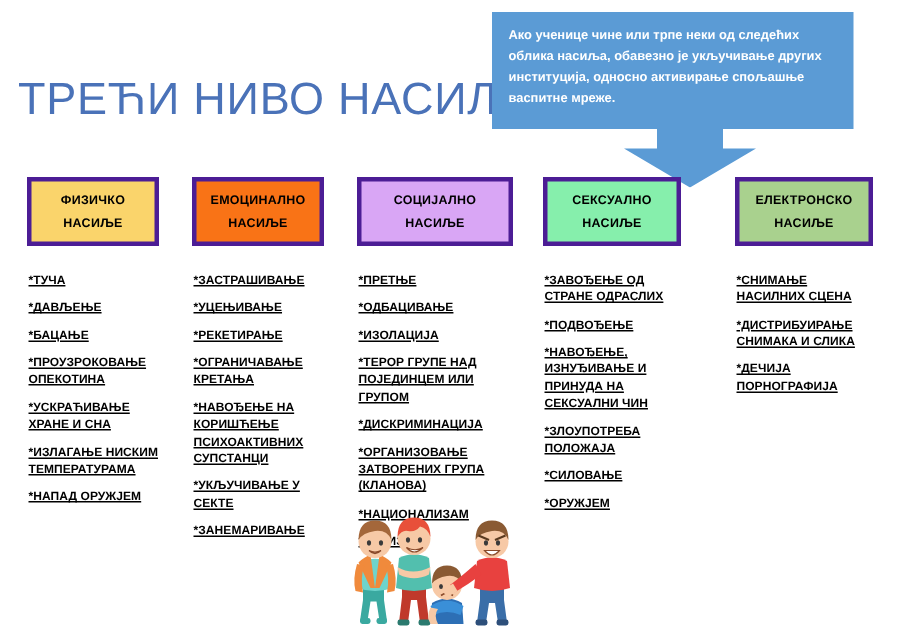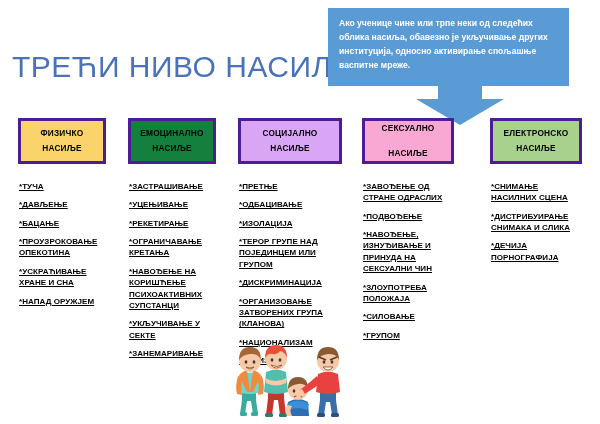--- a/index.html
+++ b/index.html
@@ -87,23 +87,23 @@
     text-decoration: underline;
   }
 
   #col-0 { left: 18px;  width: 88px; }
   #col-1 { left: 128px; width: 88px; }
   #col-2 { left: 238px; width: 104px; }
   #col-3 { left: 362px; width: 92px; }
   #col-4 { left: 490px; width: 92px; }
 
   #col-0 .col-header { background: #fad46b; }
-  #col-1 .col-header { background: #15803d; }
+  #col-1 .col-header { background: #f97316; }
   #col-2 .col-header { background: #d9a6f5; }
-  #col-3 .col-header { background: #f9a8d4; justify-content: space-between; }
+  #col-3 .col-header { background: #86efac; }
   #col-4 .col-header { background: #a9d18e; }
 
   #col-2 .col-items { width: 112px; }
   #col-3 .col-items { width: 92px; }
 
   
   #illustration {
     position: absolute;
     left: 228px;
     top: 342px;
@@ -127,20 +127,21 @@
   <div class="col-header">
     <span>ФИЗИЧКО</span>
     <span>НАСИЉЕ</span>
   </div>
   <div class="col-items">
     <div class="col-item">*ТУЧА</div>
     <div class="col-item">*ДАВЉЕЊЕ</div>
     <div class="col-item">*БАЦАЊЕ</div>
     <div class="col-item">*ПРОУЗРОКОВАЊЕ ОПЕКОТИНА</div>
     <div class="col-item">*УСКРАЋИВАЊЕ ХРАНЕ И СНА</div>
+    <div class="col-item">*ИЗЛАГАЊЕ НИСКИМ ТЕМПЕРАТУРАМА</div>
     <div class="col-item">*НАПАД ОРУЖЈЕМ</div>
   </div>
 </div>
 
 <div class="column" id="col-1">
   <div class="col-header">
     <span>ЕМОЦИНАЛНО</span>
     <span>НАСИЉЕ</span>
   </div>
   <div class="col-items">
@@ -175,21 +176,21 @@
   <div class="col-header">
     <span>СЕКСУАЛНО</span>
     <span>НАСИЉЕ</span>
   </div>
   <div class="col-items">
     <div class="col-item">*ЗАВОЂЕЊЕ ОД СТРАНЕ ОДРАСЛИХ</div>
     <div class="col-item">*ПОДВОЂЕЊЕ</div>
     <div class="col-item">*НАВОЂЕЊЕ, ИЗНУЂИВАЊЕ И ПРИНУДА НА СЕКСУАЛНИ ЧИН</div>
     <div class="col-item">*ЗЛОУПОТРЕБА ПОЛОЖАЈА</div>
     <div class="col-item">*СИЛОВАЊЕ</div>
-    <div class="col-item">*ГРУПОМ</div>
+    <div class="col-item">*ОРУЖЈЕМ</div>
   </div>
 </div>
 
 <div class="column" id="col-4">
   <div class="col-header">
     <span>ЕЛЕКТРОНСКО</span>
     <span>НАСИЉЕ</span>
   </div>
   <div class="col-items">
     <div class="col-item">*СНИМАЊЕ НАСИЛНИХ СЦЕНА</div>

